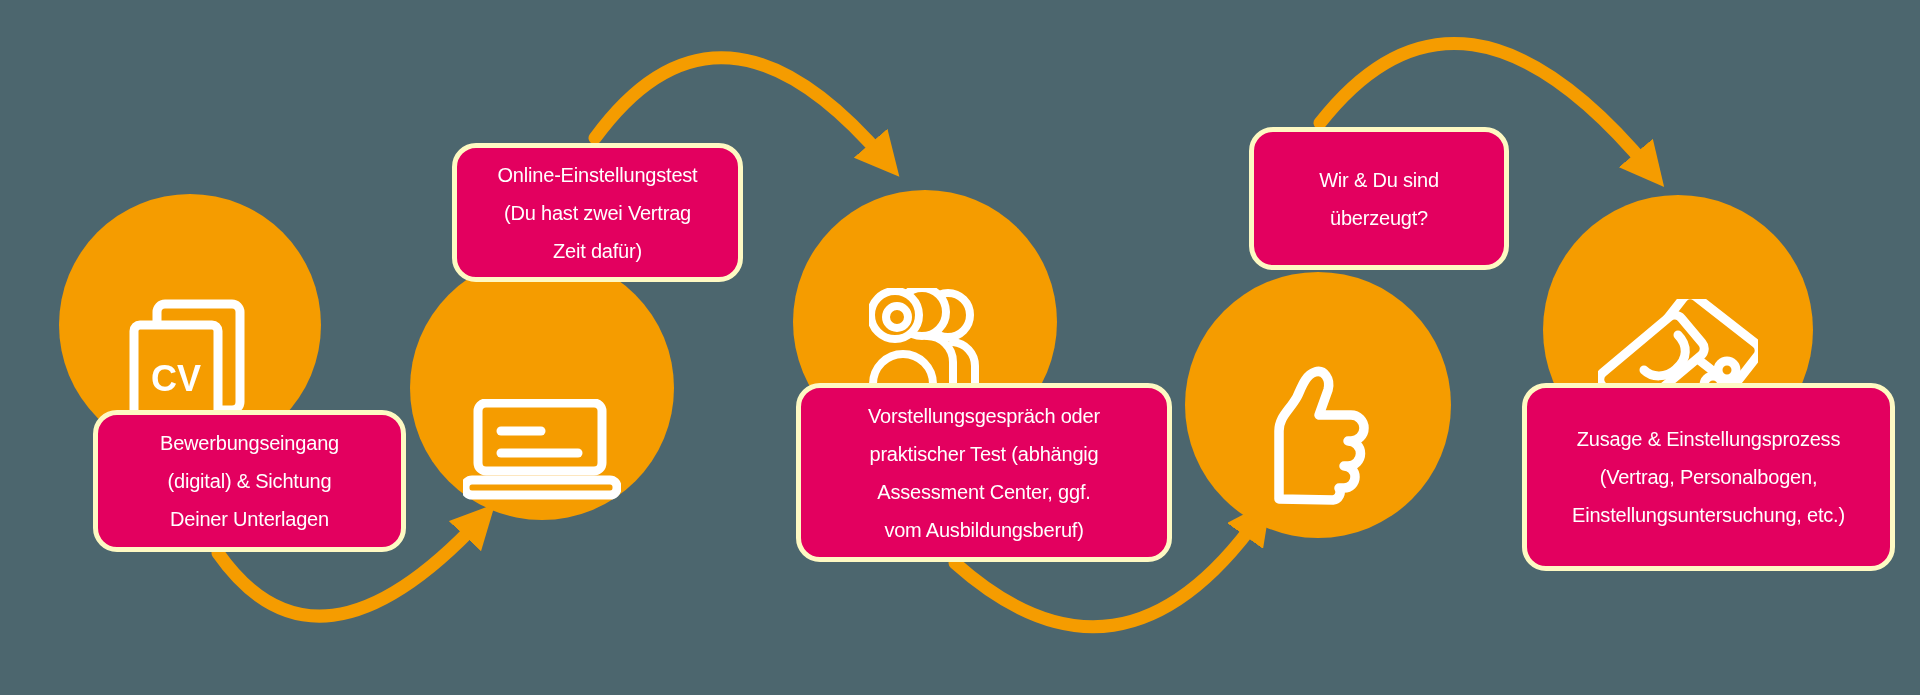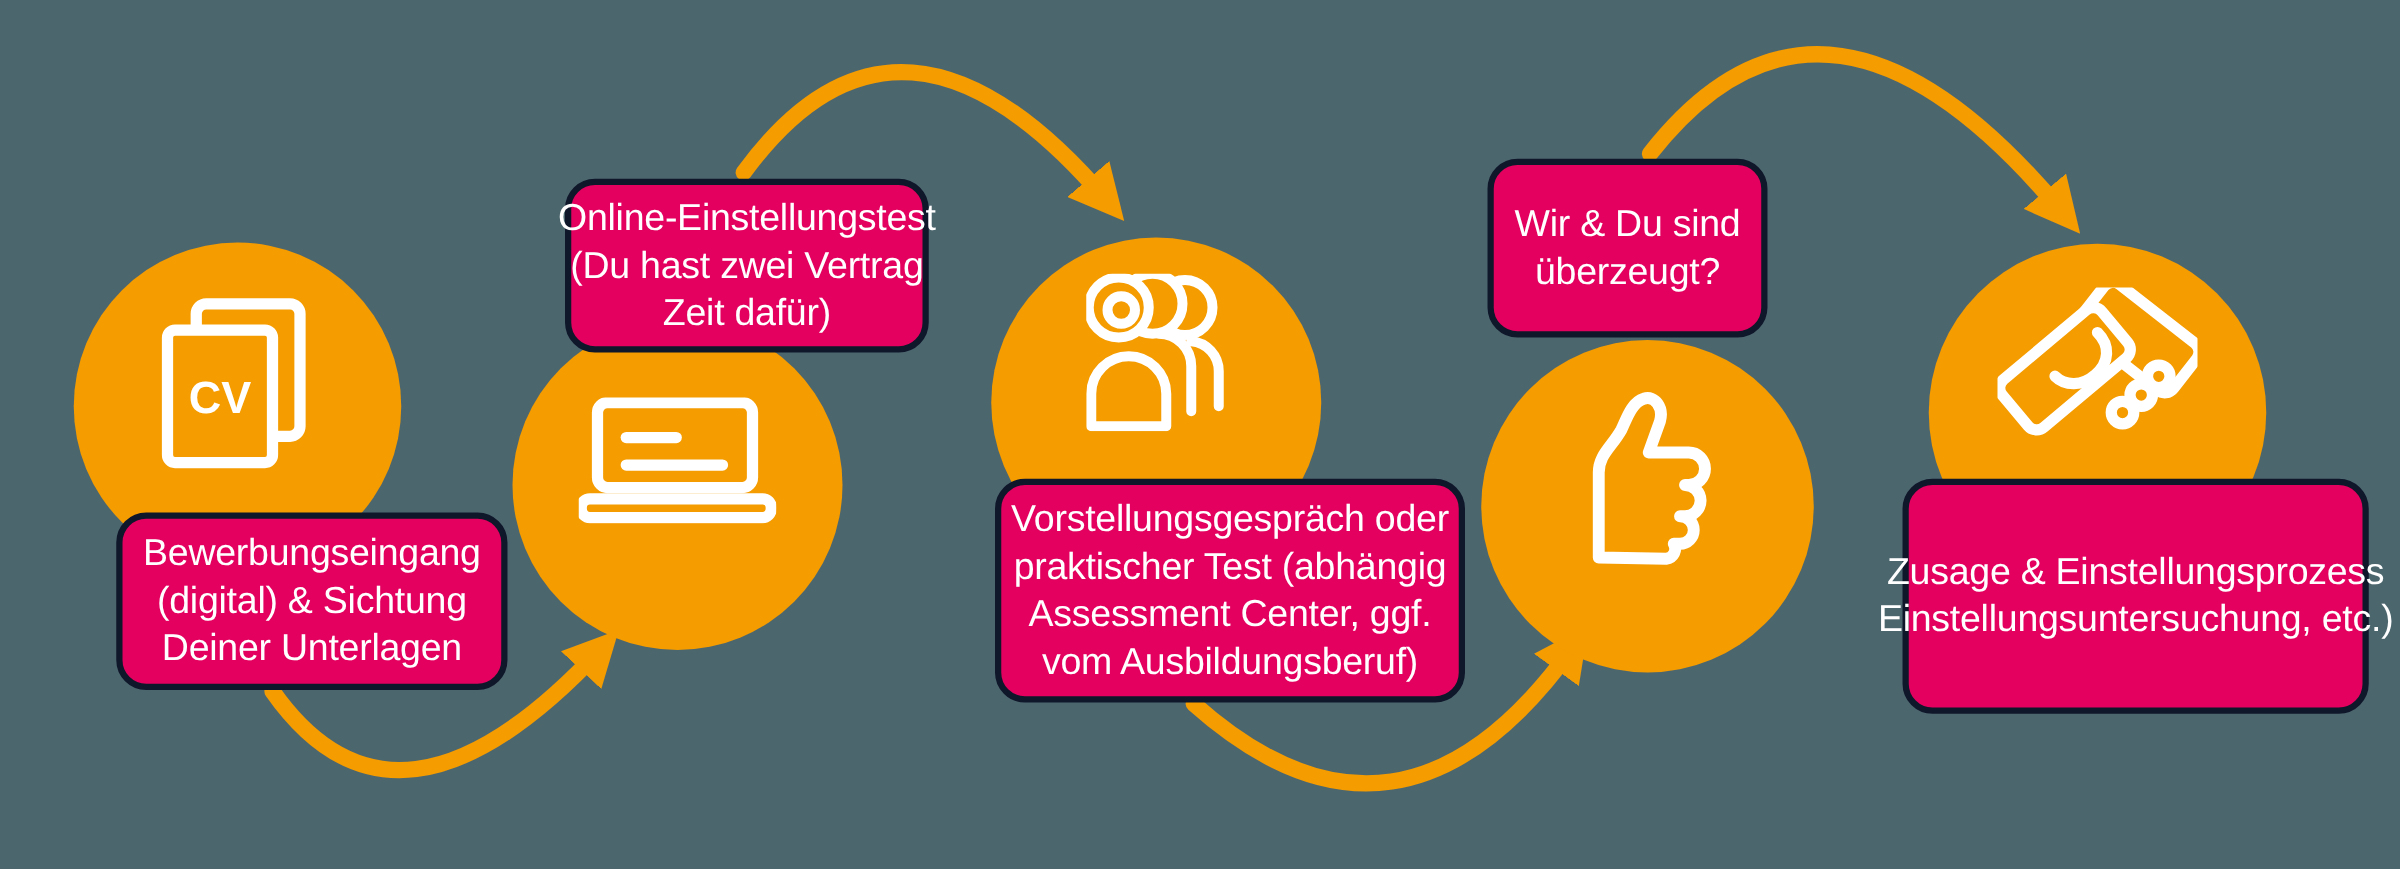--- a/index.html
+++ b/index.html
@@ -2,42 +2,42 @@
 <html><head>
 <meta charset="utf-8">
 <style>
   html,body{margin:0;padding:0;background:#4C666E;}
   .stage{
     position:relative;width:1920px;height:695px;background:#4C666E;overflow:hidden;
     font-family:"Liberation Sans","DejaVu Sans",sans-serif;
   }
   .circle{
     position:absolute;border-radius:50%;background:#F59C00;
-    display:flex;align-items:center;justify-content:center;z-index:2;
+    display:flex;align-items:flex-end;justify-content:center;z-index:2;
   }
   .c1{left:59px;top:194px;width:262px;height:262px}
   .c2{left:410px;top:256px;width:264px;height:264px}
   .c3{left:793px;top:190px;width:264px;height:264px}
   .c4{left:1185px;top:272px;width:266px;height:266px}
   .c5{left:1543px;top:195px;width:270px;height:270px}
   .icon1{transform:translateY(-17px)}
   .icon2{transform:translateY(-20px)}
   .icon3{transform:translateY(-40px)}
   .icon4{transform:translateY(-31px)}
   .icon5{transform:translateY(-34px)}
   .label{
-    position:absolute;background:#E3005F;border:5px solid #0f172a;border-radius:24px;
+    position:absolute;background:#E3005F;border:5px solid #fef9c3;border-radius:24px;
     color:#FFFFFF;display:flex;flex-direction:column;align-items:center;justify-content:center;
-    text-align:center;font-size:30px;line-height:38px;letter-spacing:-0.2px;
+    text-align:center;font-size:20px;line-height:38px;letter-spacing:-0.2px;
     z-index:3;box-sizing:border-box;padding:4px 8px;
   }
   .l1{left:93px;top:410px;width:313px;height:142px}
   .l2{left:452px;top:143px;width:291px;height:139px}
   .l3{left:796px;top:383px;width:376px;height:179px}
-  .l4{left:1190px;top:127px;width:224px;height:143px}
+  .l4{left:1249px;top:127px;width:260px;height:143px}
   .l5{left:1522px;top:383px;width:373px;height:188px}
   .line{white-space:nowrap}
   .arrow{position:absolute;z-index:1;overflow:visible}
   .a1{left:200px;top:490px}
   .a2{left:580px;top:0px}
   .a3{left:940px;top:500px}
   .a4{left:1300px;top:0px}
   svg{display:block}
 </style>
 </head>
@@ -151,16 +151,17 @@
         <rect x="2" y="40" width="104" height="50" rx="9" transform="rotate(-40 54 65)"></rect>
         <circle cx="100" cy="100" r="9"></circle>
         <circle cx="115" cy="86" r="9"></circle>
         <circle cx="129" cy="71" r="9"></circle>
         <path d="M80,36 C90,46 90,60 78,70 C68,79 54,79 46,71" fill="none"></path>
       </g>
     </svg>
   </div>
   <div class="label l5">
     <div class="line">Zusage &amp; Einstellungsprozess</div>
+    <div class="line">(Vertrag, Personalbogen,</div>
     <div class="line">Einstellungsuntersuchung, etc.)</div>
   </div>
 
 </div>
 
 </body></html>

